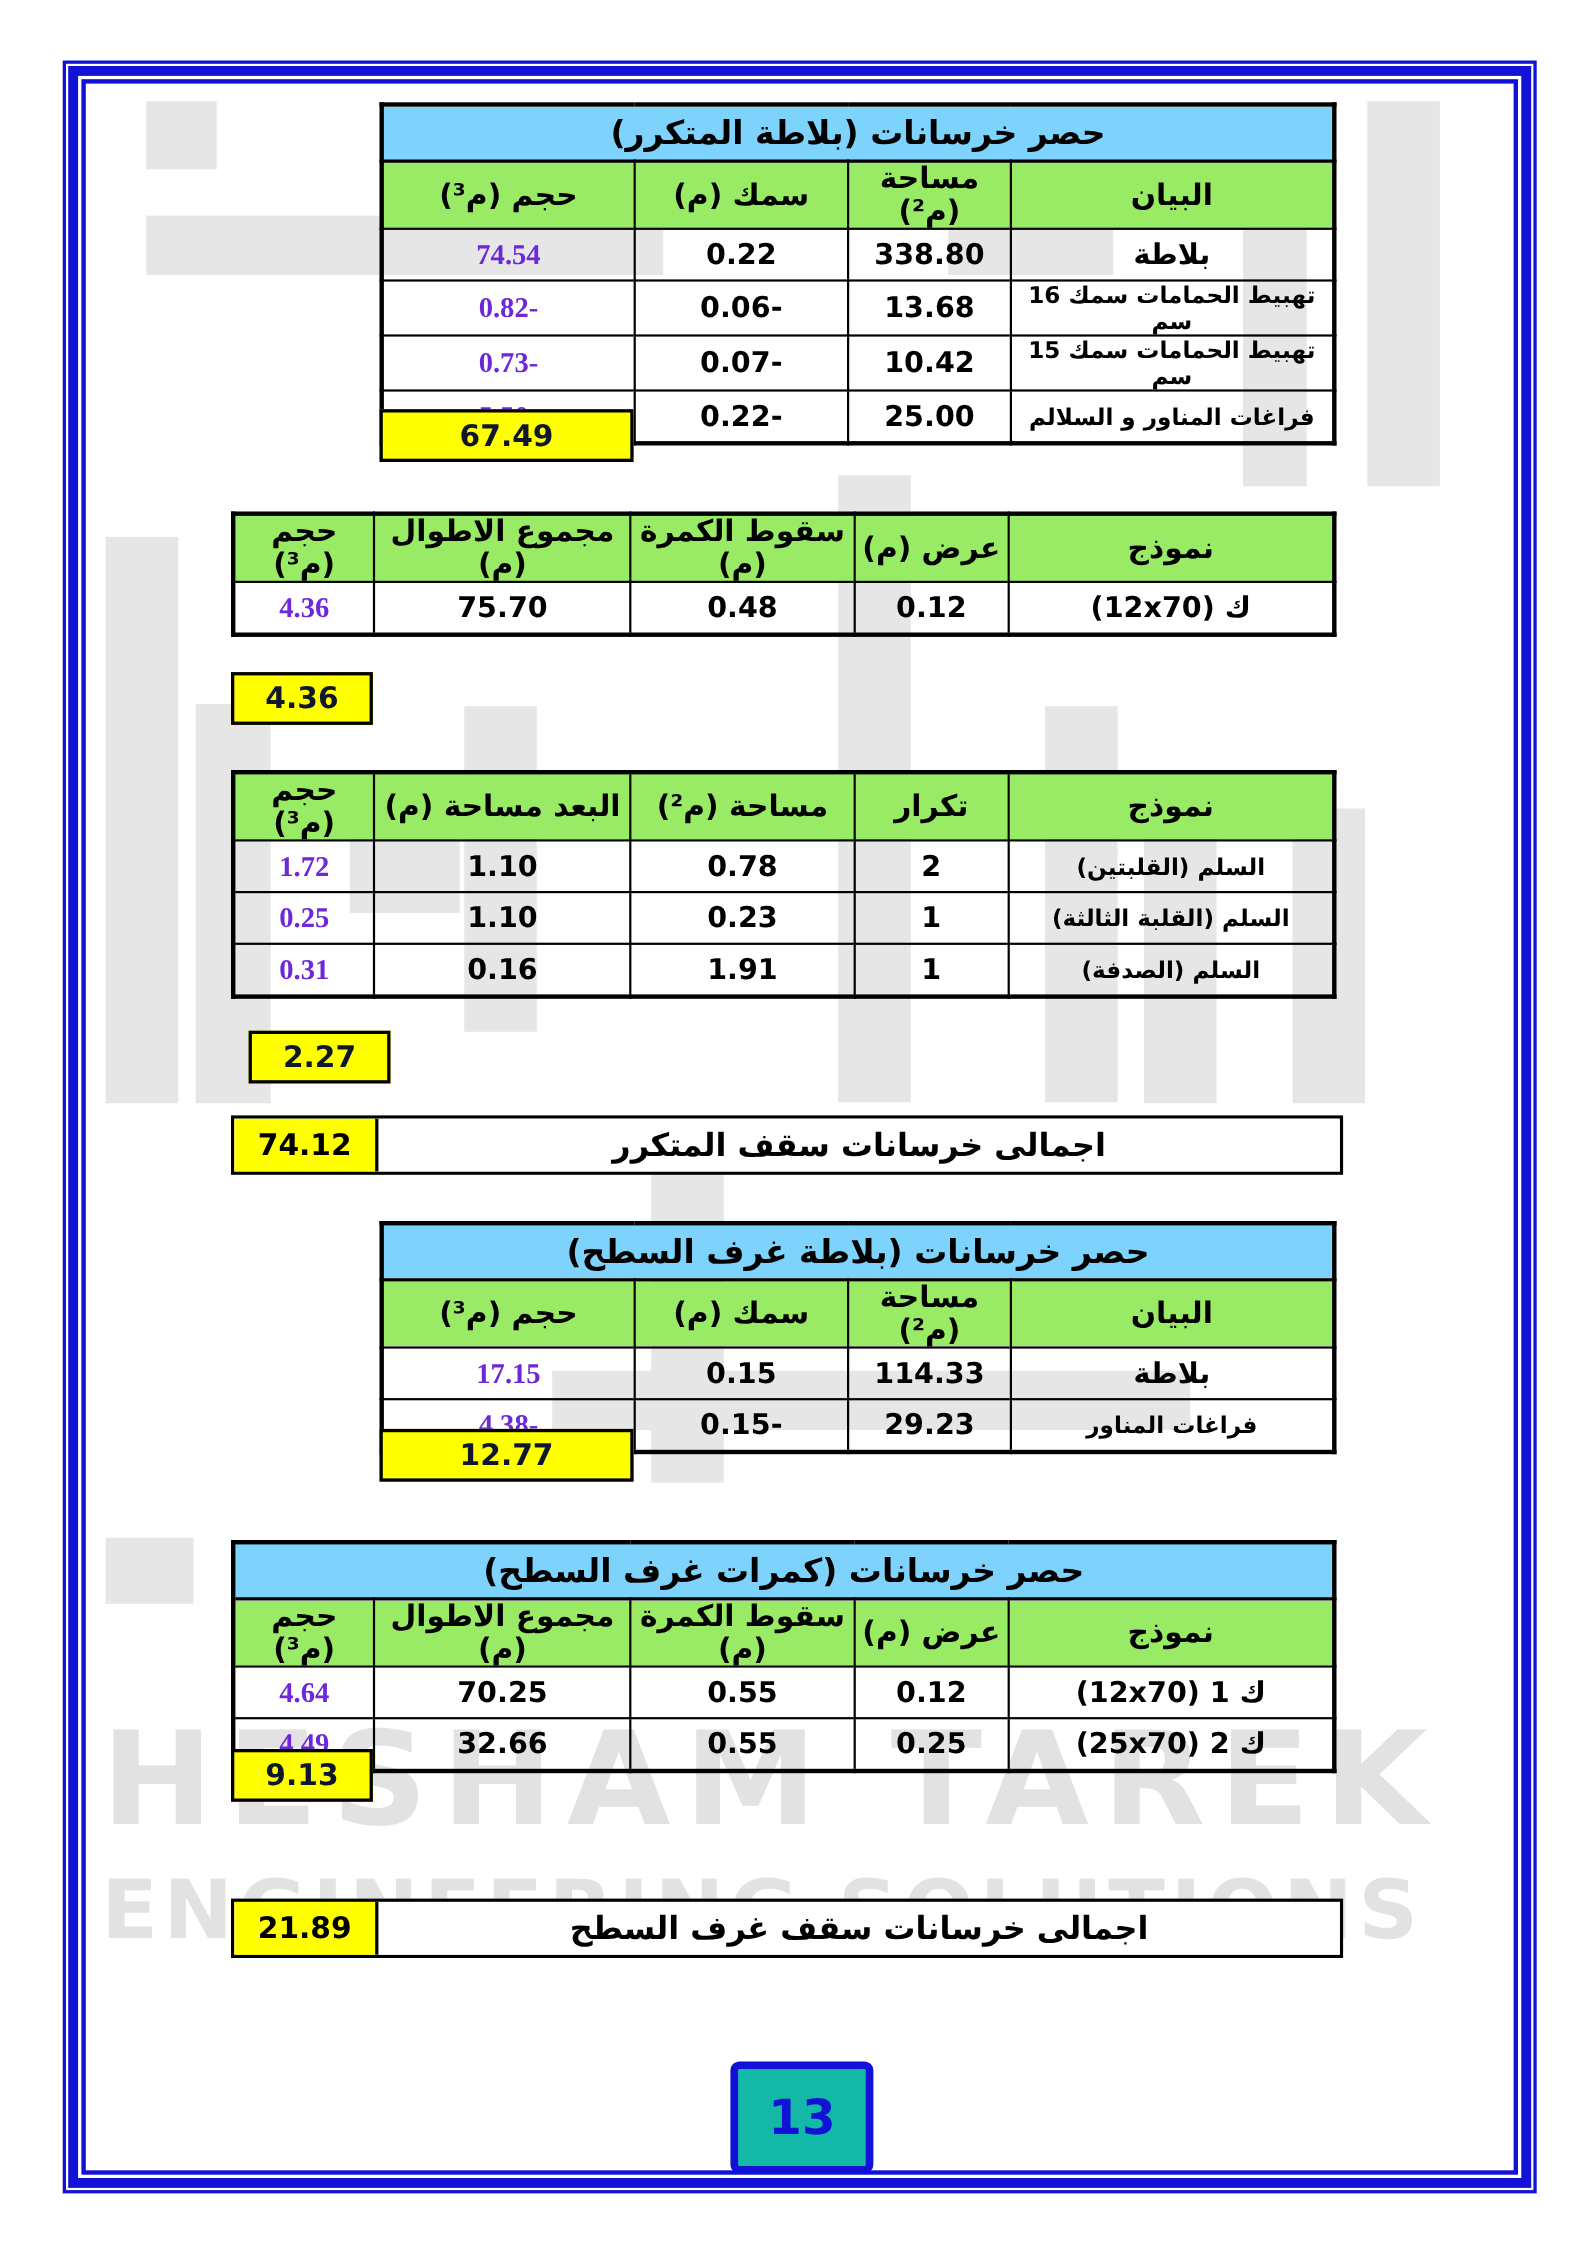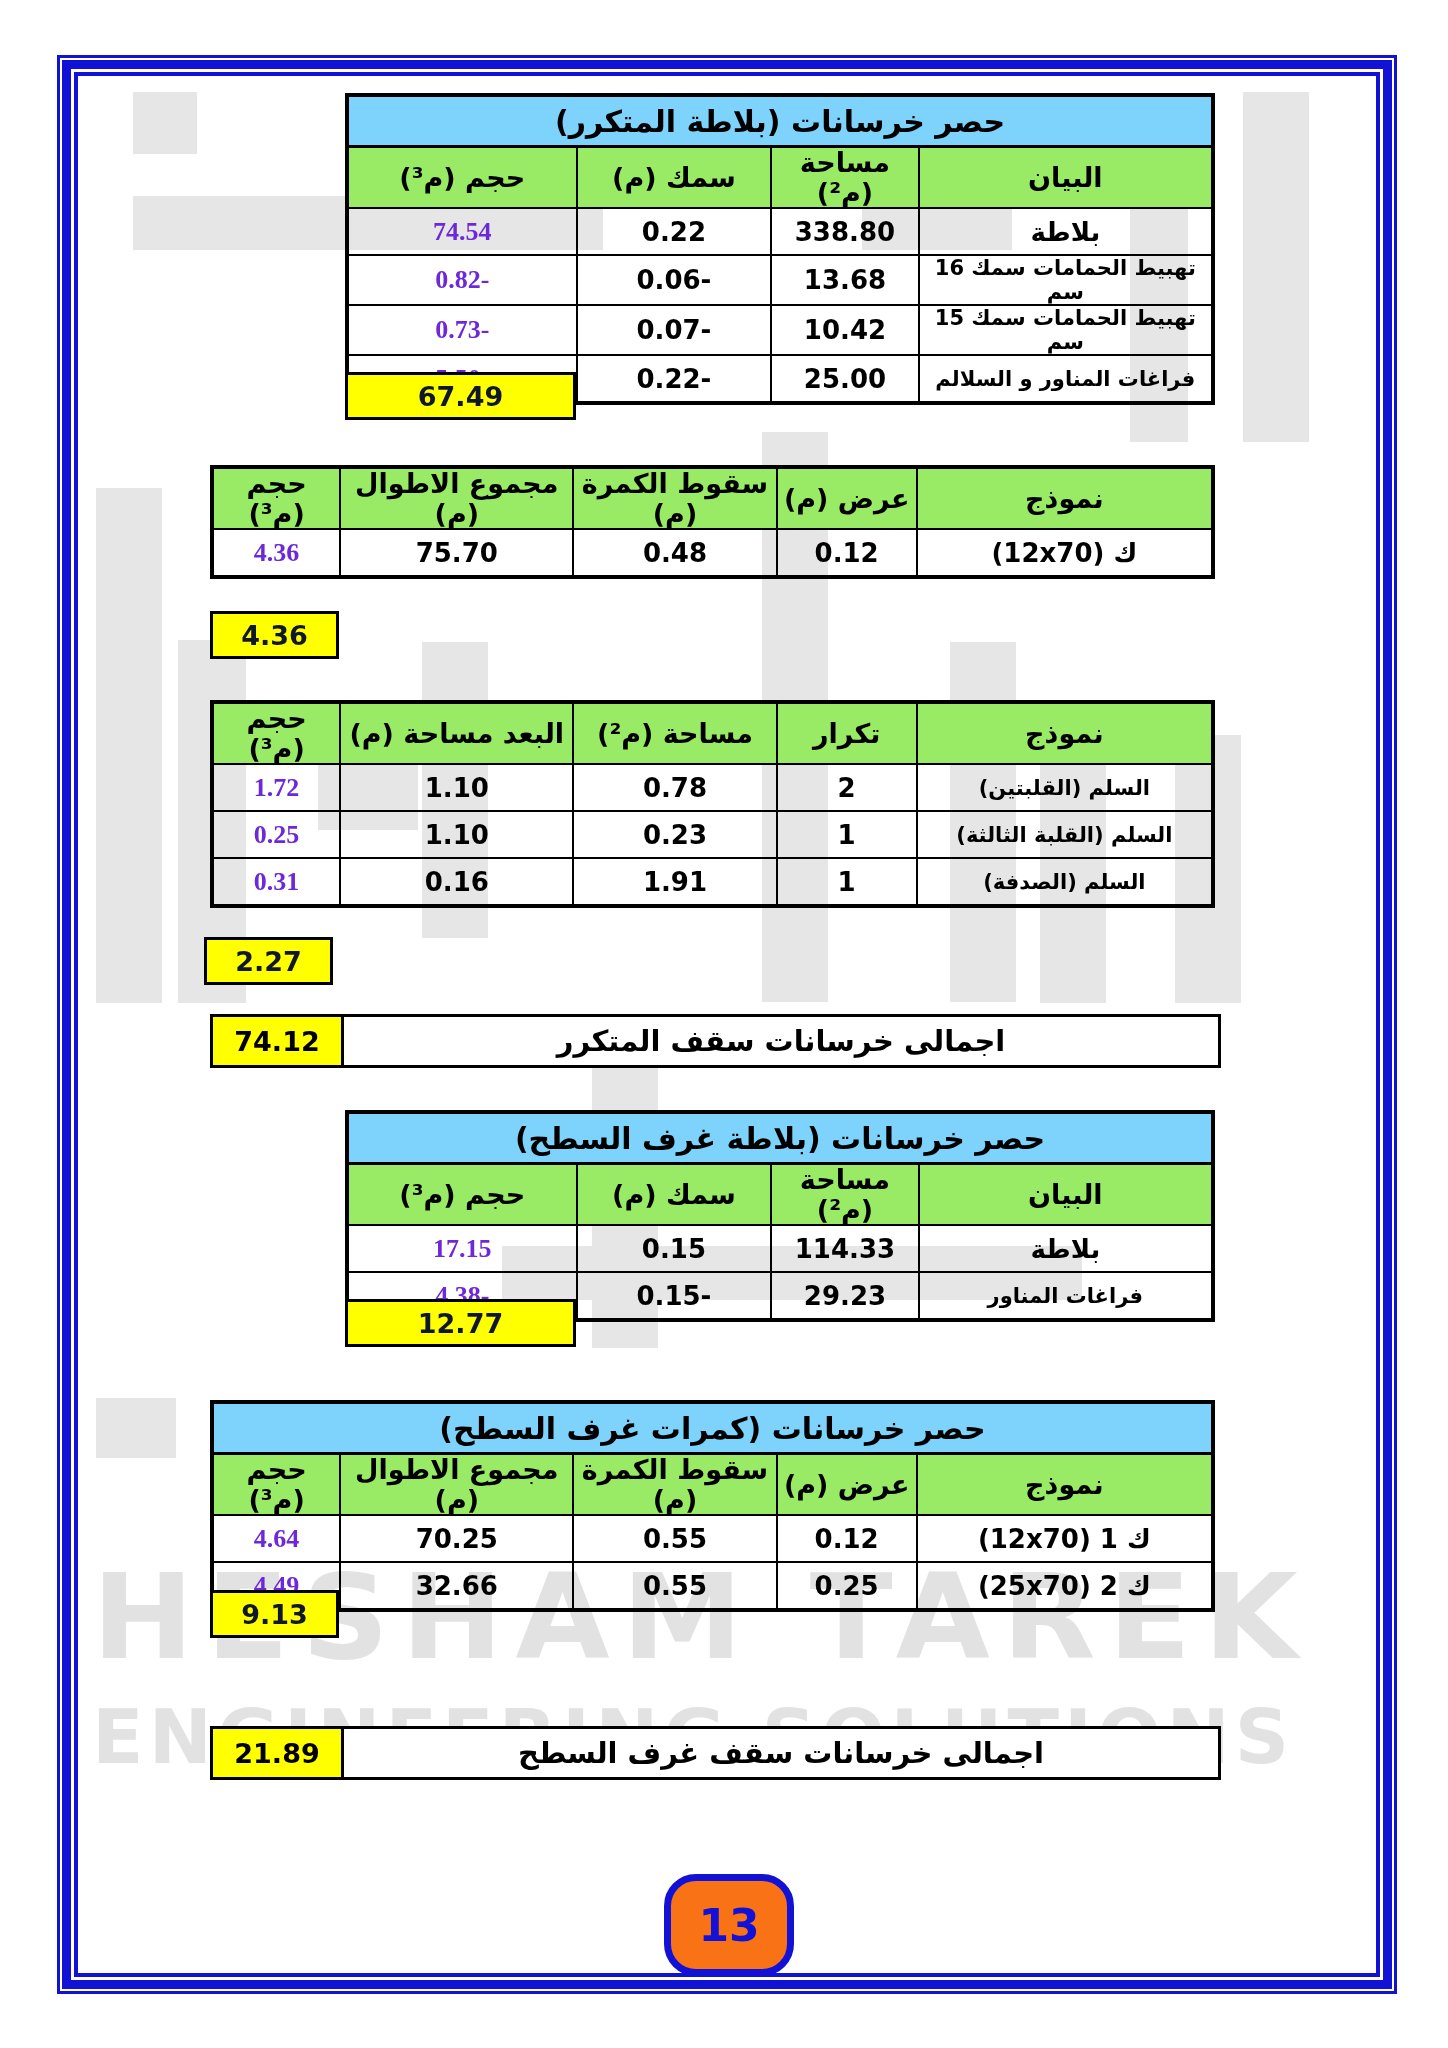--- a/index.html
+++ b/index.html
@@ -45,21 +45,21 @@
     flex:1;display:flex;align-items:center;justify-content:center;
     font-weight:bold;font-size:29px;border-left:3px solid #000;background:#ffffff;
   }
   .gt-value{
     width:128px;background:#ffff00;display:flex;align-items:center;justify-content:center;
     font-weight:bold;font-size:27px;
   }
   
   .page-badge{
     position:absolute;left:664px;top:1874px;width:116px;height:88px;
-    border:7px solid #1212d6;border-radius:32px;background:#f97316;color:#1212d6;
+    border:7px solid #1212d6;border-radius:8px;background:#14b8a6;color:#1212d6;
     display:flex;align-items:center;justify-content:center;
     font-size:44px;font-weight:bold;z-index:2;
   }
 </style>
 </head>
 <body>
 
 <div class="page">
 
   <div class="wm" style="left:133px;top:92px;width:64px;height:62px;"></div>
@@ -191,21 +191,21 @@
     </tr>
     <tr>
       <td class="small">السلم (الصدفة)</td>
       <td>1</td>
       <td>1.91</td>
       <td>0.16</td>
       <td class="vol">0.31</td>
     </tr>
   </tbody>
     </table>
-  <div class="total-cell" style="left:204px;top:937px;width:123px;height:42px;">2.27</div>
+  <div class="total-cell" style="left:226px;top:937px;width:123px;height:42px;">2.27</div>
 
   <div class="grand-total" style="left:210px;top:1014px;width:1005px;">
     <div class="gt-label">اجمالى خرسانات سقف المتكرر</div>
     <div class="gt-value">74.12</div>
   </div>
 
   <table class="qtable" style="left:345px;top:1110px;width:870px;">
     <colgroup>
         <col style="width:34%">
         <col style="width:17%">

